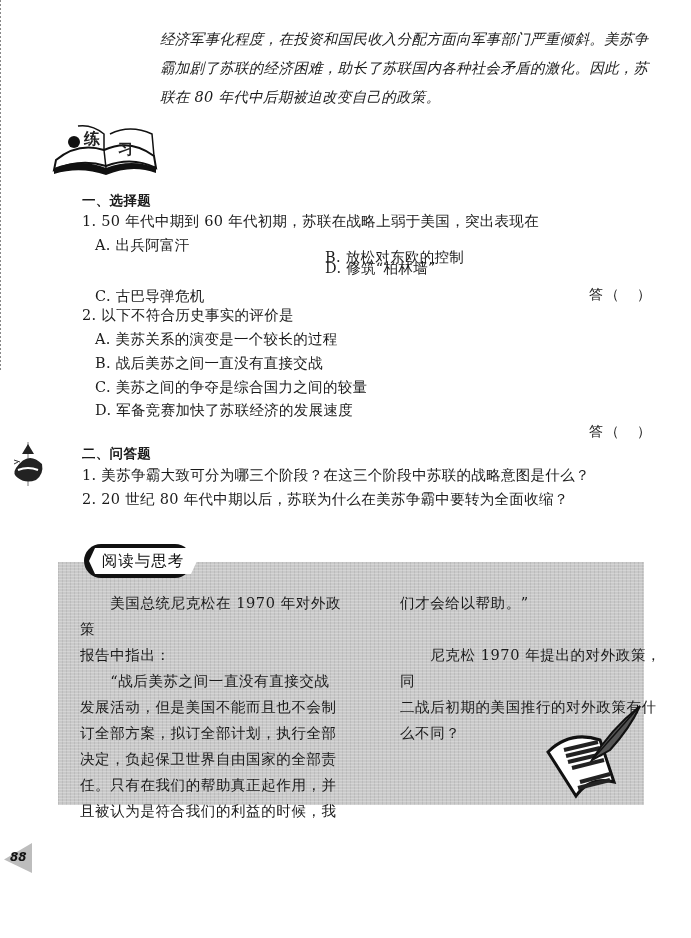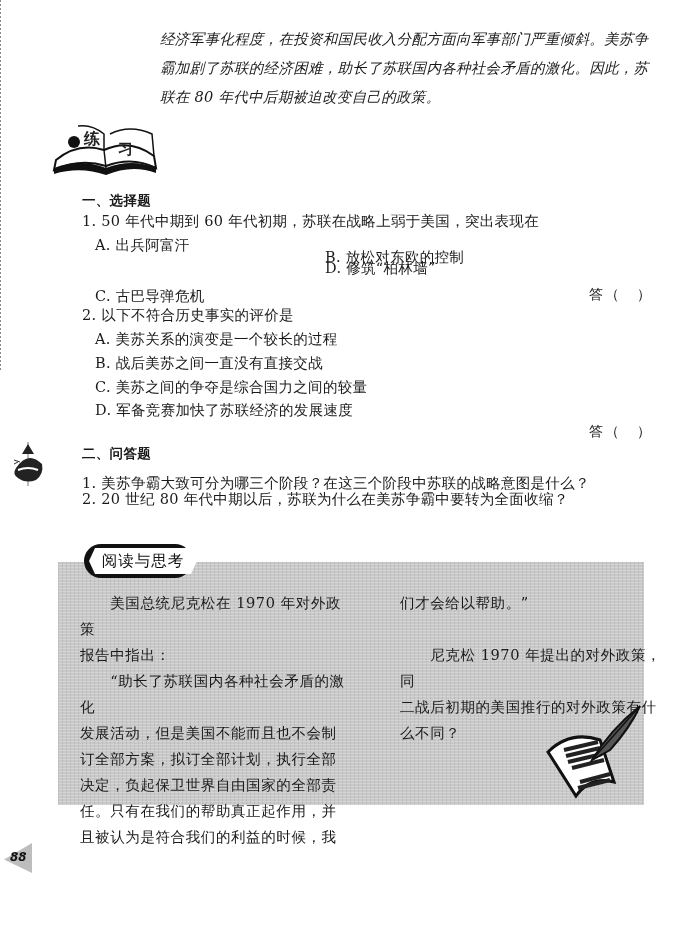--- a/index.html
+++ b/index.html
@@ -80,21 +80,21 @@
 <div class="line answer" style="top:285px;">答（　）</div>
 
 <div class="line" style="left:82px; top:306px;">2. 以下不符合历史事实的评价是</div>
 <div class="line" style="left:95px; top:330px;">A. 美苏关系的演变是一个较长的过程</div>
 <div class="line" style="left:95px; top:354px;">B. 战后美苏之间一直没有直接交战</div>
 <div class="line" style="left:95px; top:378px;">C. 美苏之间的争夺是综合国力之间的较量</div>
 <div class="line" style="left:95px; top:401px;text-align:right;">D. 军备竞赛加快了苏联经济的发展速度</div>
 <div class="line answer" style="top:422px;">答（　）</div>
 
 <div class="line sec-head" style="left:82px; top:444px;">二、问答题</div>
-<div class="line" style="left:82px; top:466px;margin-top:8px;">1. 美苏争霸大致可分为哪三个阶段？在这三个阶段中苏联的战略意图是什么？</div>
+<div class="line" style="left:82px; top:466px;">1. 美苏争霸大致可分为哪三个阶段？在这三个阶段中苏联的战略意图是什么？</div>
 <div class="line" style="left:82px; top:490px;">2. 20 世纪 80 年代中期以后，苏联为什么在美苏争霸中要转为全面收缩？</div>
 
 <div class="abs tree-icon">
   <svg width="40" height="48" viewBox="0 0 40 48">
     <path d="M20 2 L20 46" stroke="#777" stroke-width="1"></path>
     <path d="M14 14 L20 4 L26 14 Z" fill="#222"></path>
     <path d="M8 28 Q20 10 34 24 Q36 34 28 40 Q18 44 10 38 Q4 34 8 28 Z" fill="#222"></path>
     <path d="M10 30 Q20 26 30 30" stroke="#fff" stroke-width="2" fill="none"></path>
     <path d="M6 20 L12 22 M6 24 L10 22" stroke="#333" stroke-width="1"></path>
   </svg>
@@ -104,21 +104,21 @@
 <div class="abs reading-box"></div>
 <div class="abs reading-tag">
   <div class="inner">
       <div class="label">阅读与思考</div>
     </div>
 </div>
 
 <div class="abs rcol" style="left:80px; top:590px; width:275px;">
   <div>　　美国总统尼克松在 1970 年对外政策</div>
   <div>报告中指出：</div>
-  <div>　　“助长了苏联国内各种社会矛盾的激化</div>
+  <div>　　“战后美苏之间一直没有直接交战</div>
   <div>发展活动，但是美国不能而且也不会制</div>
   <div>订全部方案，拟订全部计划，执行全部</div>
   <div>决定，负起保卫世界自由国家的全部责</div>
   <div>任。只有在我们的帮助真正起作用，并</div>
   <div>且被认为是符合我们的利益的时候，我</div>
 </div>
 
 <div class="abs rcol" style="left:370px; top:590px; width:275px;margin-left:30px;">
   <div>们才会给以帮助。”</div>
   <div style="height:26px;"></div>

